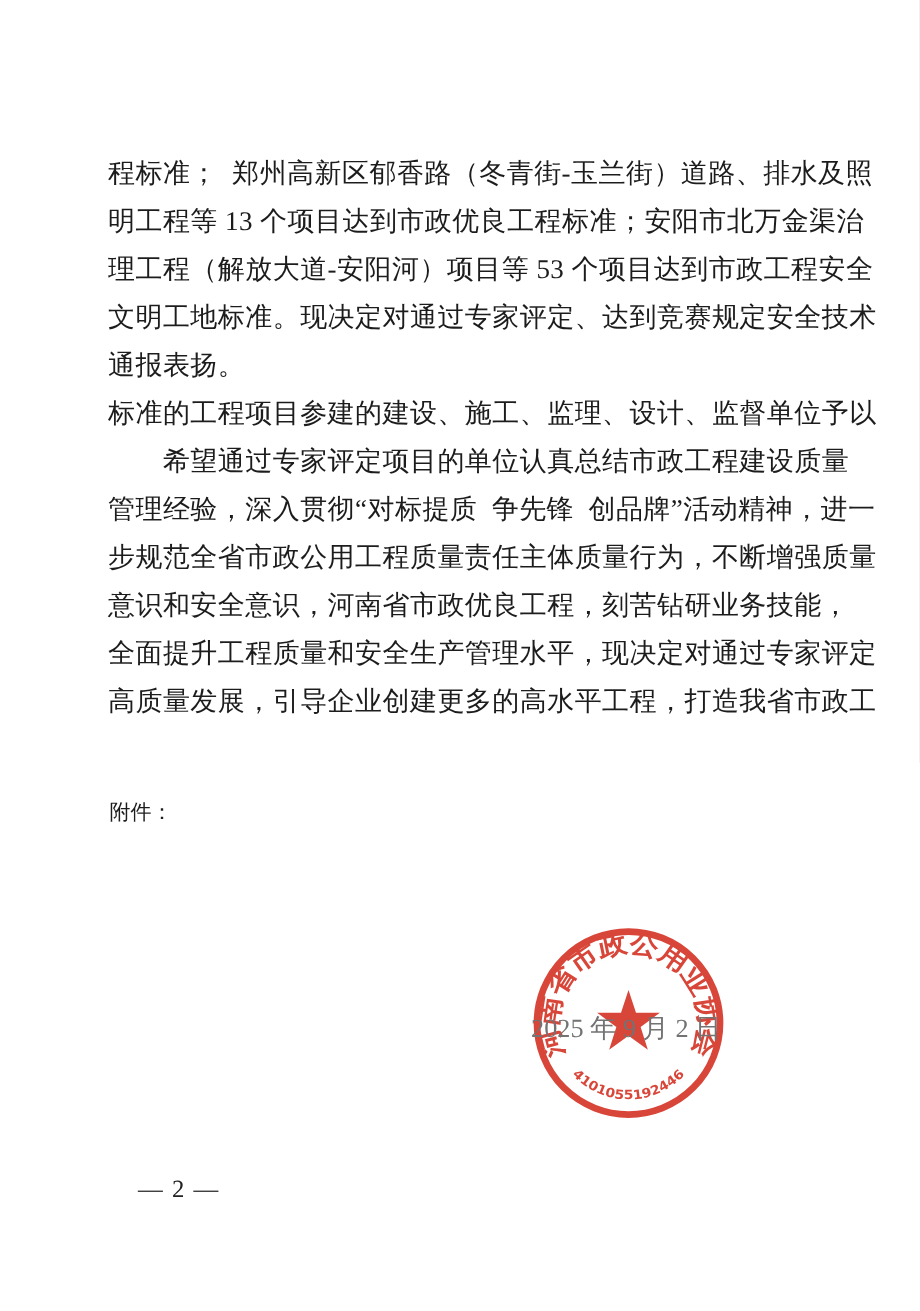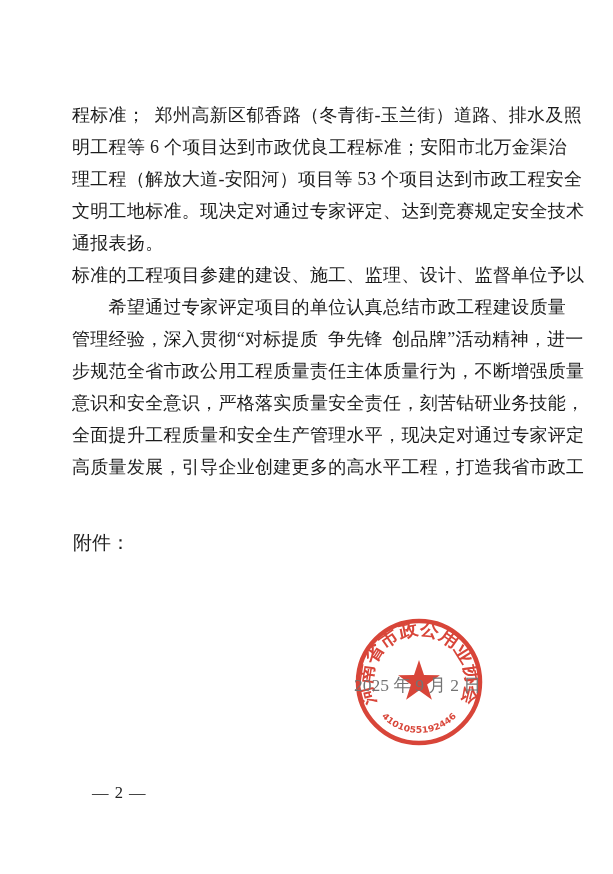--- a/index.html
+++ b/index.html
@@ -12,21 +12,21 @@
     font-family:"Liberation Serif","DejaVu Serif",serif;
     color:#1c1c1c;
   }
   .body-text{
     position:absolute;left:72px;top:99px;width:478px;
     font-size:18px;line-height:32px;
   }
   .body-line{white-space:pre;letter-spacing:0.3px;}
   .attachment{
     position:absolute;left:73px;top:527px;
-    font-size:19px;line-height:32px;
+    font-size:14px;line-height:32px;
     display:flex;align-items:flex-start;
   }
   .attach-label{white-space:pre;flex:0 0 auto;}
   .attach-items{flex:0 0 auto;}
   .attach-item{white-space:pre;}
   .seal-svg{
     position:absolute;left:339px;top:602px;
     width:160px;height:160px;
     opacity:0.93;
   }
@@ -43,37 +43,37 @@
 </style>
 </head>
 <body>
 
 <div class="page">
 
   <div class="body-text">
 
       <div class="body-line">程标准；  郑州高新区郁香路（冬青街-玉兰街）道路、排水及照</div>
 
-      <div class="body-line">明工程等 6 个项目达到市政优良工程标准；安阳市北万金渠治</div>
+      <div class="body-line">明工程等 13 个项目达到市政优良工程标准；安阳市北万金渠治</div>
 
       <div class="body-line">理工程（解放大道-安阳河）项目等 53 个项目达到市政工程安全</div>
 
       <div class="body-line">文明工地标准。现决定对通过专家评定、达到竞赛规定安全技术</div>
 
       <div class="body-line">通报表扬。</div>
 
       <div class="body-line">标准的工程项目参建的建设、施工、监理、设计、监督单位予以</div>
 
       <div class="body-line">　　希望通过专家评定项目的单位认真总结市政工程建设质量</div>
 
       <div class="body-line">管理经验，深入贯彻“对标提质  争先锋  创品牌”活动精神，进一</div>
 
       <div class="body-line">步规范全省市政公用工程质量责任主体质量行为，不断增强质量</div>
 
-      <div class="body-line">意识和安全意识，严格落实质量安全责任，刻苦钻研业务技能，</div>
+      <div class="body-line">意识和安全意识，河南省市政优良工程，刻苦钻研业务技能，</div>
 
       <div class="body-line">全面提升工程质量和安全生产管理水平，现决定对通过专家评定</div>
 
       <div class="body-line">高质量发展，引导企业创建更多的高水平工程，打造我省市政工</div>
 
     </div>
 
   <div class="attachment">
     <div class="attach-label">附件：</div>
   </div>

